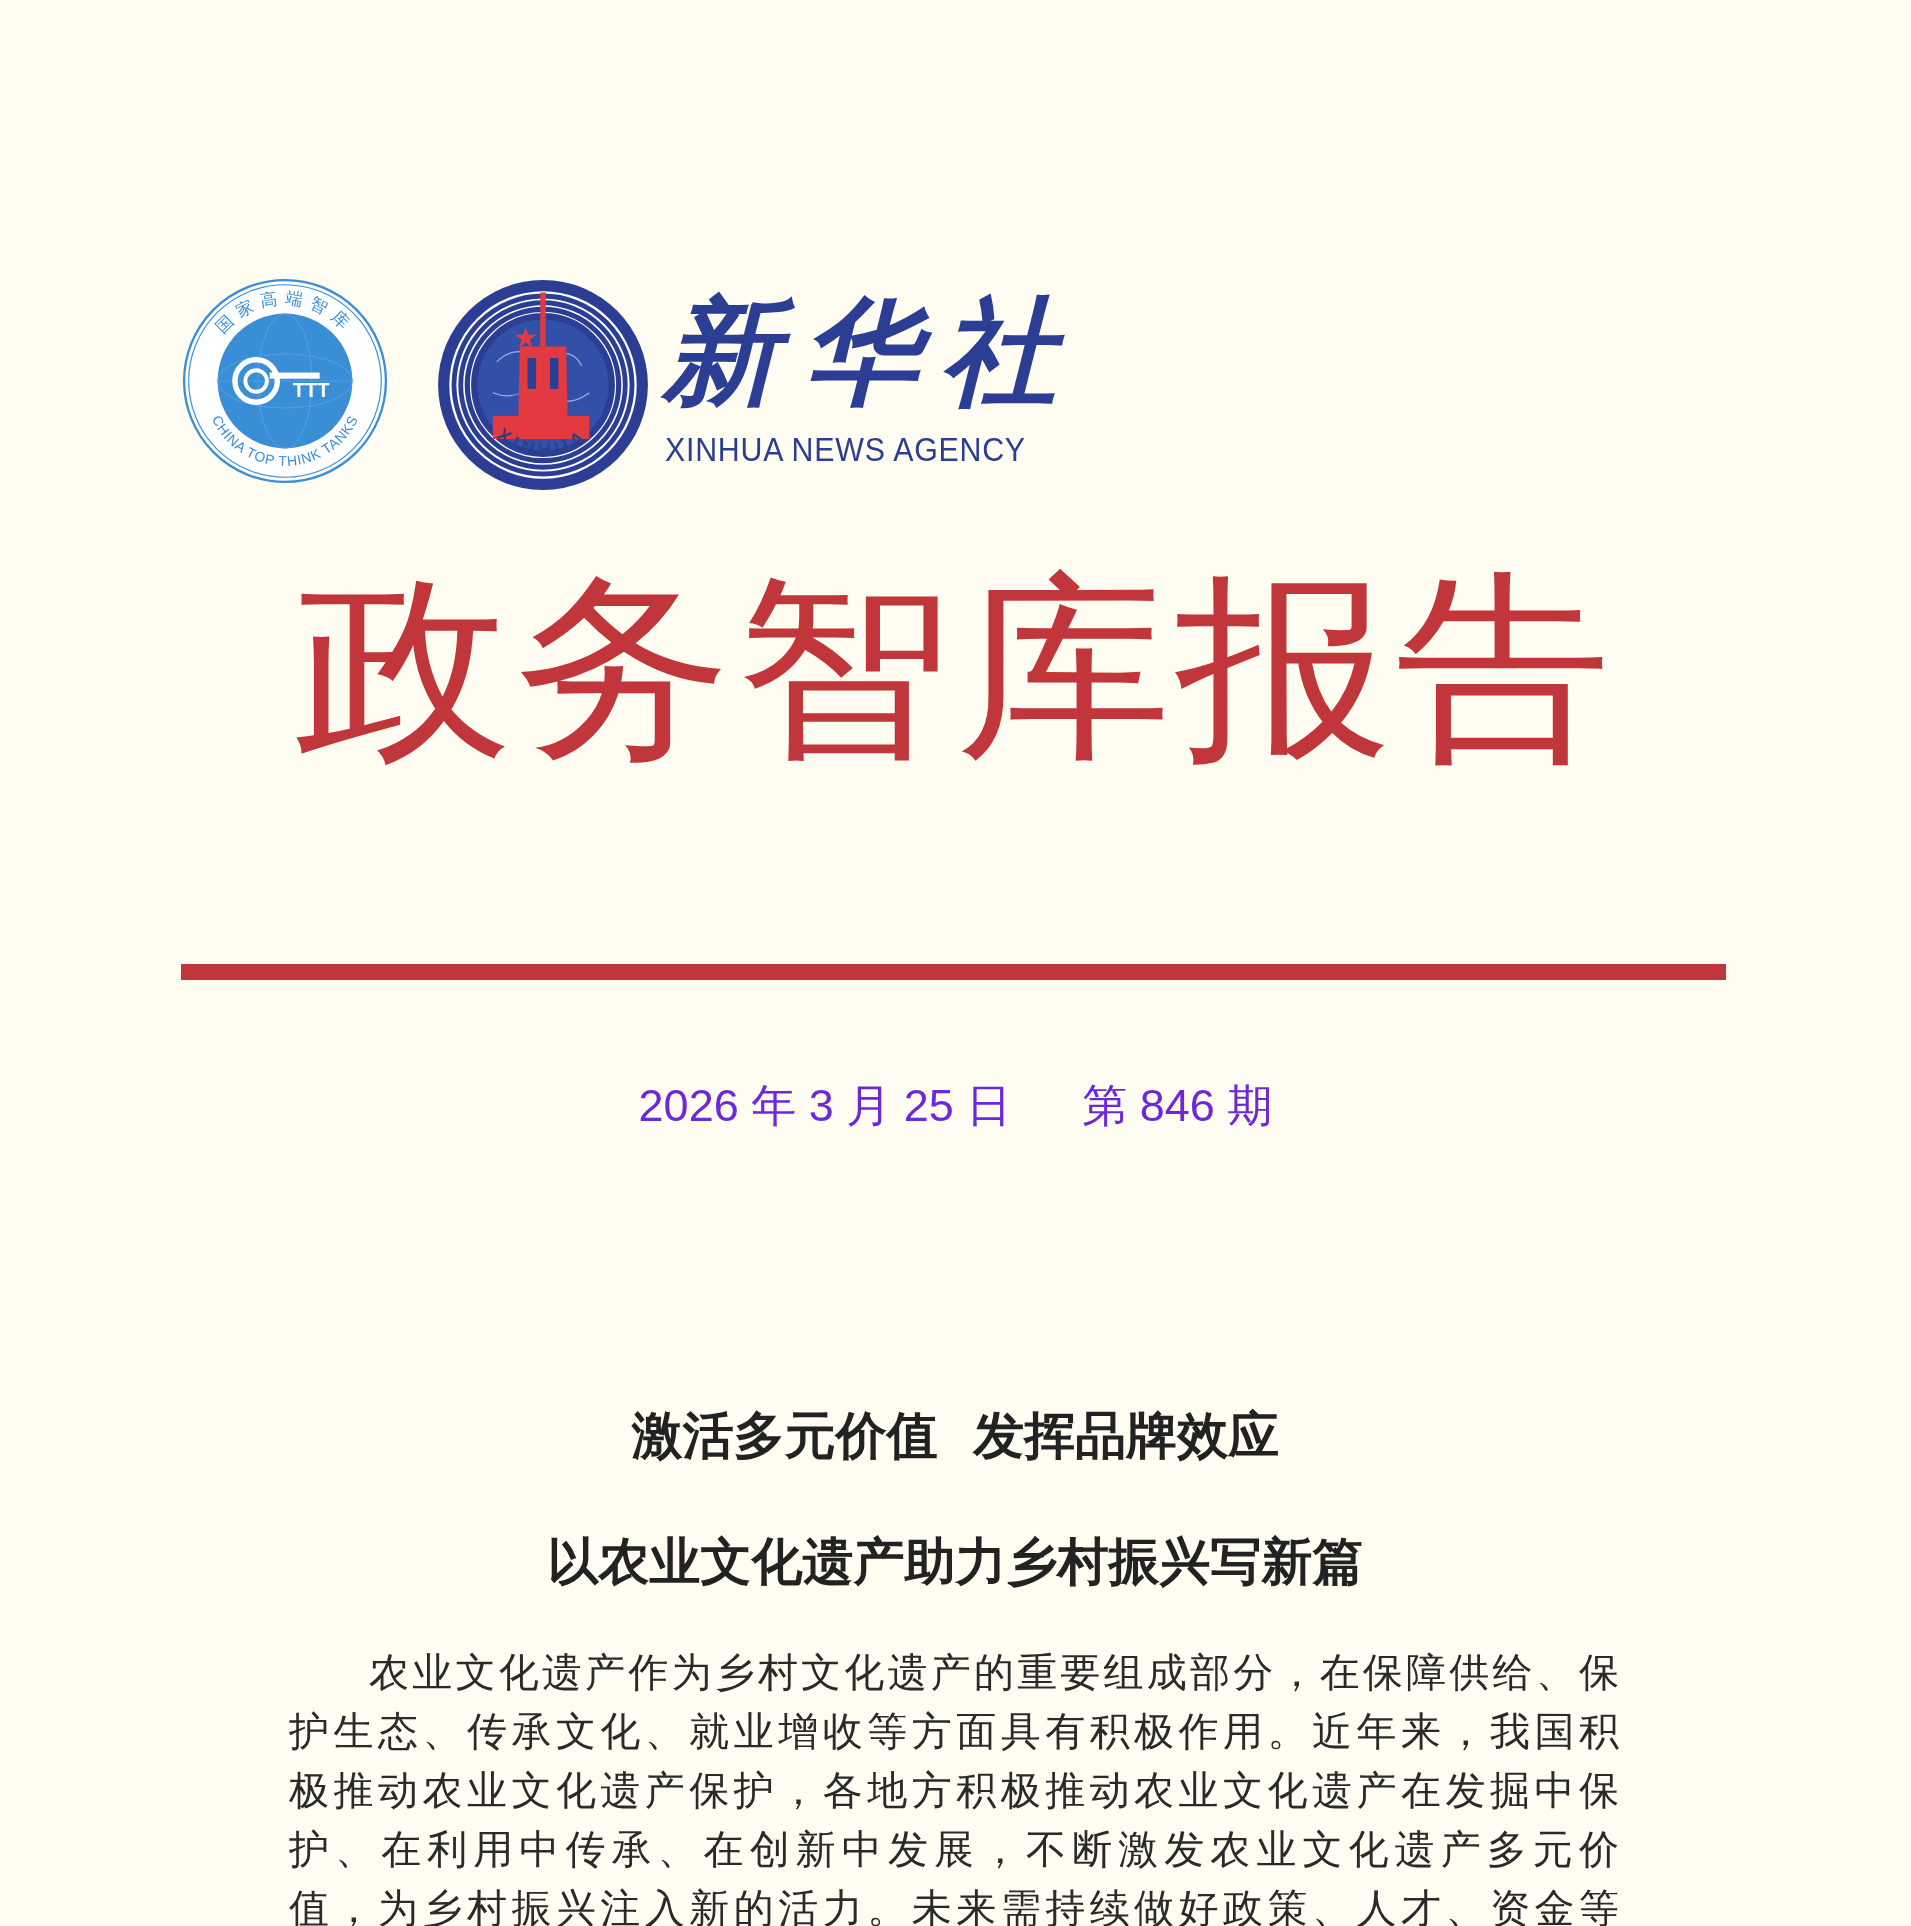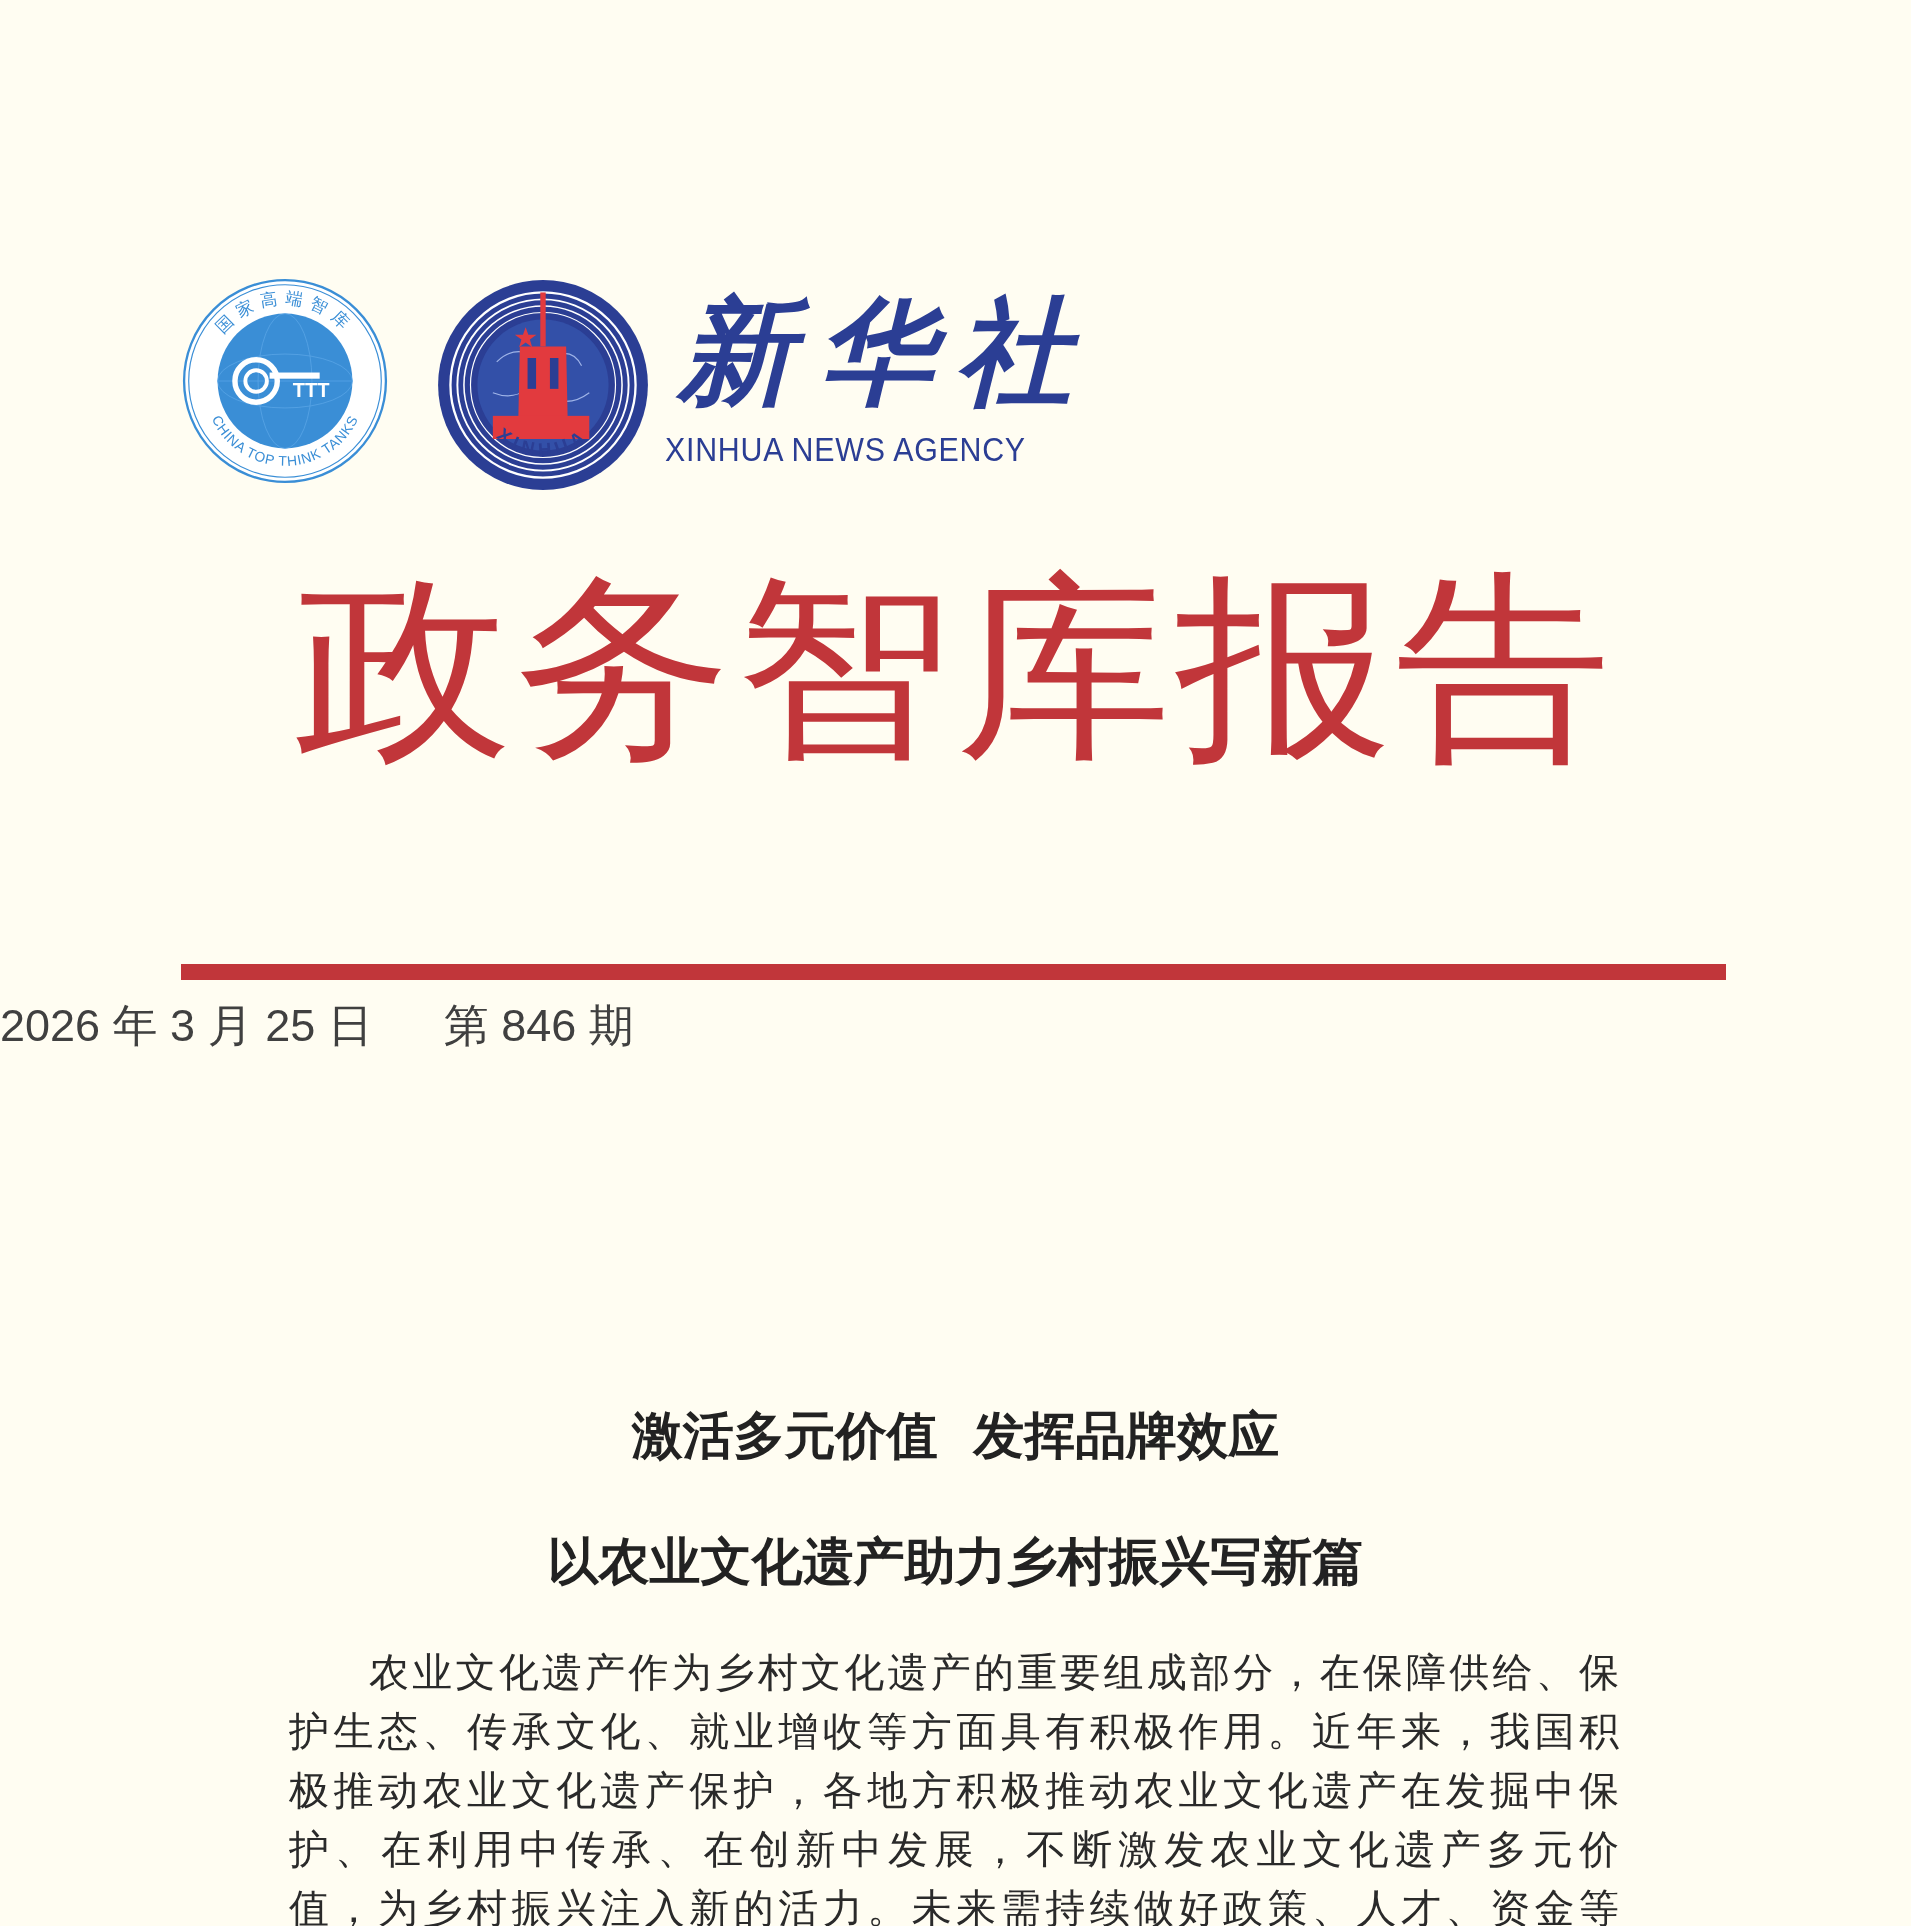--- a/index.html
+++ b/index.html
@@ -10,21 +10,21 @@
     overflow: hidden;
     font-family: "DejaVu Sans", "Liberation Sans", sans-serif;
     color: #1e1e1e;
   }
   .abs { position: absolute; }
 
   
   #ctt-logo { left: 181px; top: 277px; width: 208px; height: 208px; }
   #xinhua-emblem { left: 435px; top: 277px; width: 216px; height: 216px; }
   #xinhua-cn {
-    left: 678px; top: 293px;
+    left: 663px; top: 293px;
     font-family: "DejaVu Serif", "Liberation Serif", serif;
     font-size: 116px; font-weight: bold; font-style: italic;
     color: #2B3E94; letter-spacing: 23px; line-height: 1;
   }
   #xinhua-en {
     left: 665px; top: 433px;
     font-family: "Liberation Sans", sans-serif;
     font-size: 33px; color: #2B3E94; letter-spacing: 0.8px; line-height: 1;
     transform: scaleX(0.92); transform-origin: left top;
   }
@@ -36,23 +36,23 @@
     font-size: 216px; color: #C1363A; line-height: 1;
     letter-spacing: 3.9px;
     transform: scaleY(0.92); transform-origin: center top;
   }
 
   
   #red-rule { left: 181px; top: 964px; width: 1545px; height: 16px; background: #C1363A; }
 
   
   #issue-line {
-    left: 0; width: 1911px; top: 1003px; text-align: left;
+    left: 0; width: 1911px; top: 1083px; text-align: center;
     font-family: "Liberation Sans", "DejaVu Sans", sans-serif;
-    font-size: 45px; line-height: 1; color: #404040;
+    font-size: 45px; line-height: 1; color: #6d28d9;
   }
   #issue-line span { display: inline-block; }
   .gap { width: 46px; }
 
   
   .headline {
     left: 0; width: 1911px; text-align: center;
     font-family: "DejaVu Sans", sans-serif; font-weight: bold;
     font-size: 51px; line-height: 1; color: #222;
   }

